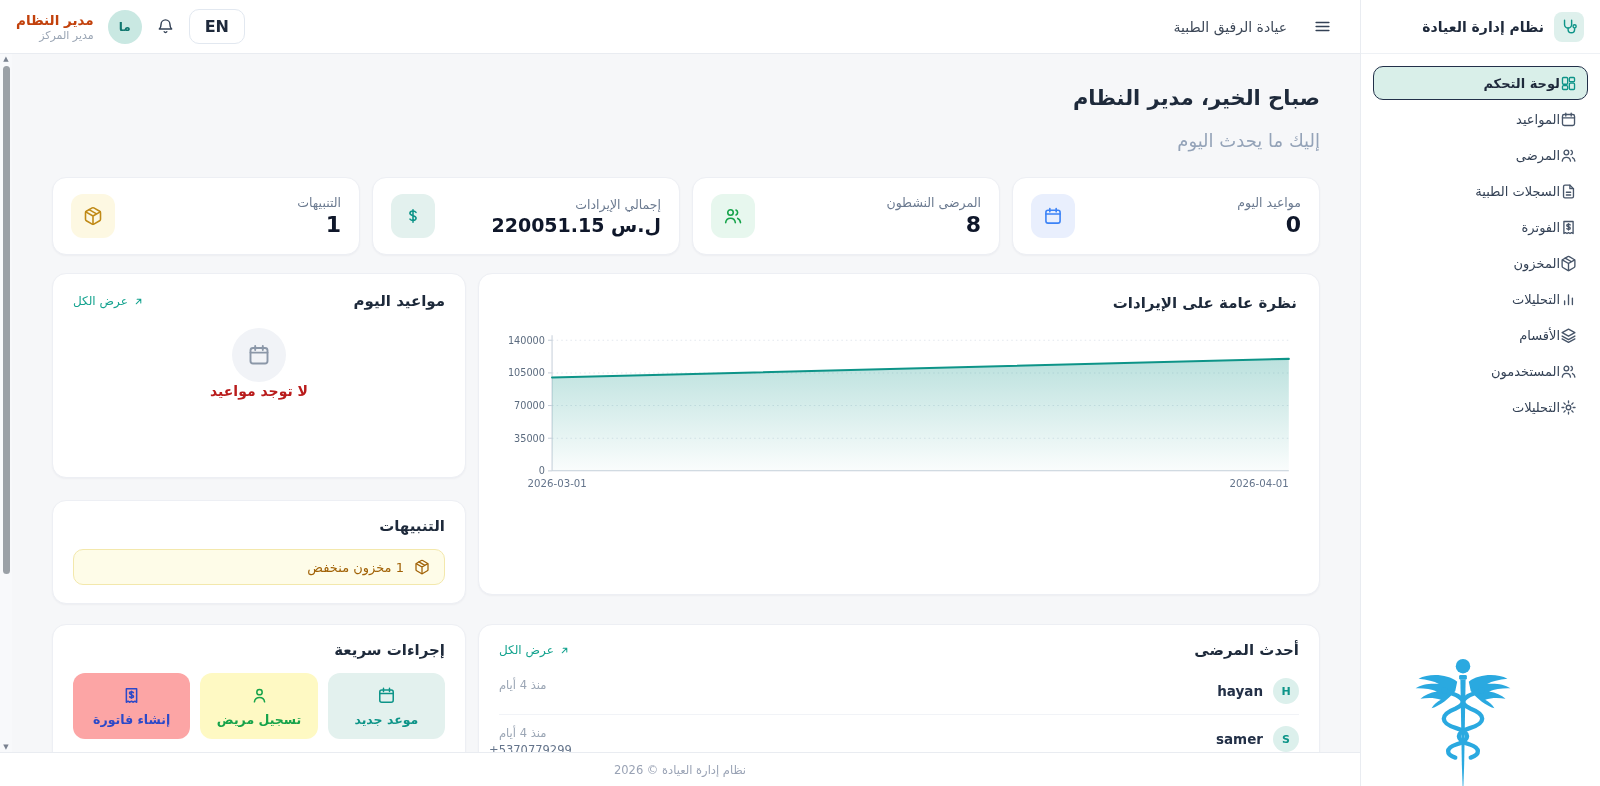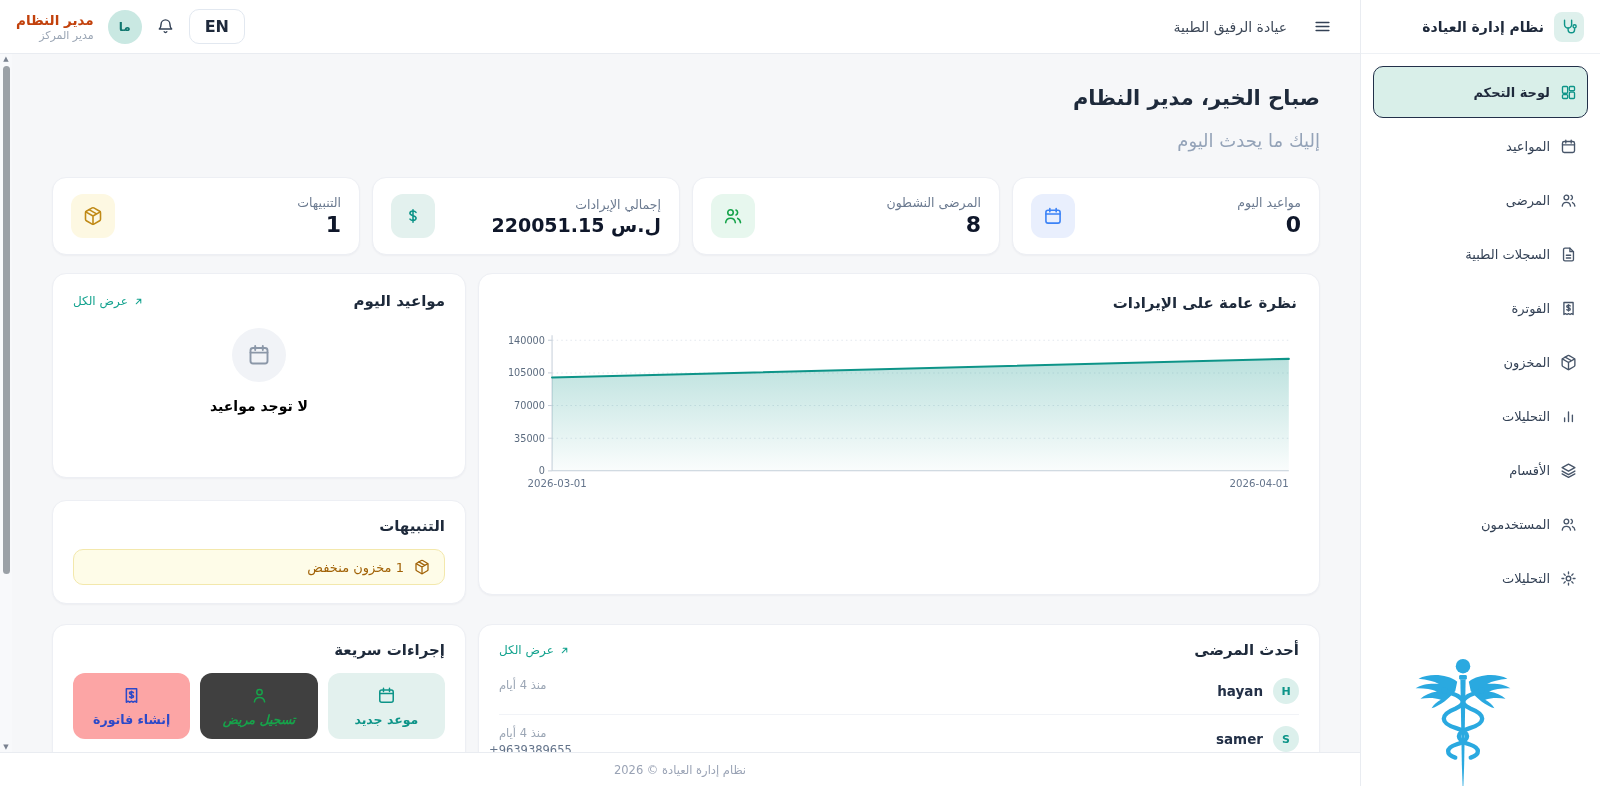--- a/index.html
+++ b/index.html
@@ -6,21 +6,21 @@
   html,body{width:1600px;height:786px;overflow:hidden;}
   body{font-family:"DejaVu Sans","Liberation Sans",sans-serif;background:#f6f7f9;color:#1f2937;}
   .app{display:flex;width:1600px;height:786px;}
 
   
   .sidebar{width:240px;height:786px;background:#fff;border-left:1px solid #e9ecf1;position:relative;flex:0 0 240px;}
   .brand{height:54px;display:flex;align-items:center;gap:10px;padding:0 16px;border-bottom:1px solid #eef1f5;}
   .brand-ic{width:30px;height:30px;border-radius:8px;background:#def0ec;color:#0d9488;display:flex;align-items:center;justify-content:center;}
   .brand-txt{font-size:14px;font-weight:700;color:#1e293b;}
   .nav{padding:12px 12px;display:flex;flex-direction:column;gap:2px;}
-  .nav-item{display:flex;align-items:center;gap:10px;height:52px;padding:8px 10px;border-radius:10px;font-size:13px;color:#334155;text-decoration:none;cursor:pointer;border:1.5px solid transparent;}
+  .nav-item{display:flex;align-items:center;height:34px;padding:8px 10px;border-radius:10px;font-size:13px;color:#334155;text-decoration:none;cursor:pointer;border:1.5px solid transparent;}
   .nav-item .nic{display:flex;color:#475569;}
   .nav-item.active{background:#d9efe9;border-color:#223049;font-weight:700;color:#1e293b;}
   .nav-item.active .nic{color:#0d9488;}
   .ic{width:17px;height:17px;}
   .caduceus{position:absolute;left:44px;bottom:-20px;width:116px;height:152px;pointer-events:none;}
 
   
   .main{flex:1;display:flex;flex-direction:column;position:relative;min-width:0;}
   header{height:54px;background:#fff;border-bottom:1px solid #e9ecf1;display:flex;align-items:center;justify-content:space-between;padding:0 26px 0 16px;flex:0 0 54px;}
   .h-start{display:flex;align-items:center;gap:24px;}
@@ -56,21 +56,21 @@
   .viewall svg{width:11px;height:11px;}
 
   .chart-card{height:322px;padding:20px 22px;}
   .chart-box{margin-top:16px;direction:ltr;}
 
   .stack{display:flex;flex-direction:column;gap:22px;}
   .appt-card{height:205px;padding:18px 20px;}
   .empty{display:flex;flex-direction:column;align-items:center;margin-top:18px;}
   .empty-circle{width:54px;height:54px;border-radius:50%;background:#f1f3f7;color:#8b97a8;display:flex;align-items:center;justify-content:center;}
   .empty-circle .ic{width:24px;height:24px;}
-  .empty-text{margin-top:16px;font-size:14px;font-weight:700;color:#000000;}
+  .empty-text{margin-top:1px;font-size:14px;font-weight:700;color:#b91c1c;}
 
   .alerts-card{padding:16px 20px 18px;}
   .alert-chip{margin-top:14px;display:flex;align-items:center;gap:10px;border-radius:10px;padding:9px 14px;font-size:13px;border:1px solid;cursor:pointer;}
   .alert-chip .ic{width:16px;height:16px;}
 
   .patients-card{height:220px;padding:16px 20px 0;overflow:hidden;}
   .prow{display:flex;align-items:flex-start;justify-content:space-between;padding:11px 0 10px;border-bottom:1px solid #f1f3f7;cursor:pointer;}
   .prow-r{display:flex;align-items:center;gap:10px;}
   .pavatar{width:26px;height:26px;border-radius:50%;background:#dcf0ec;color:#0d9488;font-size:11px;font-weight:700;display:flex;align-items:center;justify-content:center;}
   .pname{font-size:13.5px;font-weight:600;color:#233047;}
@@ -440,42 +440,42 @@
                   <div class="pphone"></div>
                 </div>
               </div>
               <div class="prow">
                 <div class="prow-r">
                   <div class="pavatar">S</div>
                   <div class="pname">samer</div>
                 </div>
                 <div class="pmeta">
                   <div class="ptime">منذ 4 أيام</div>
-                  <div class="pphone">+9639389655</div>
+                  <div class="pphone">+5370779299</div>
                 </div>
               </div>
               <div class="prow">
 
                 <div class="pmeta">
                   <div class="ptime"></div>
                 </div>
               </div>
             </div>
           </section>
 
           <section class="card actions-card">
             <h3>إجراءات سريعة</h3>
             <div class="actions">
               <button class="action-btn" style="color: rgb(13, 148, 136); background-color: rgb(227, 241, 238);">
                 <svg class="ic" viewBox="0 0 24 24">
                     <use href="#i-calendar"></use>
                   </svg>
                 <span>موعد جديد</span>
               </button>
-              <button class="action-btn" style="color: rgb(22, 163, 74); background-color: #404040; font-style: italic;">
+              <button class="action-btn" style="color: rgb(22, 163, 74); background-color: #fef9c3;">
                 <svg class="ic" viewBox="0 0 24 24">
                     <use href="#i-user"></use>
                   </svg>
                 <span>تسجيل مريض</span>
               </button>
               <button class="action-btn" style="color: rgb(43, 73, 201); background-color: #fca5a5;">
                 <svg class="ic" viewBox="0 0 24 24">
                     <use href="#i-receipt"></use>
                   </svg>
                 <span>إنشاء فاتورة</span>

